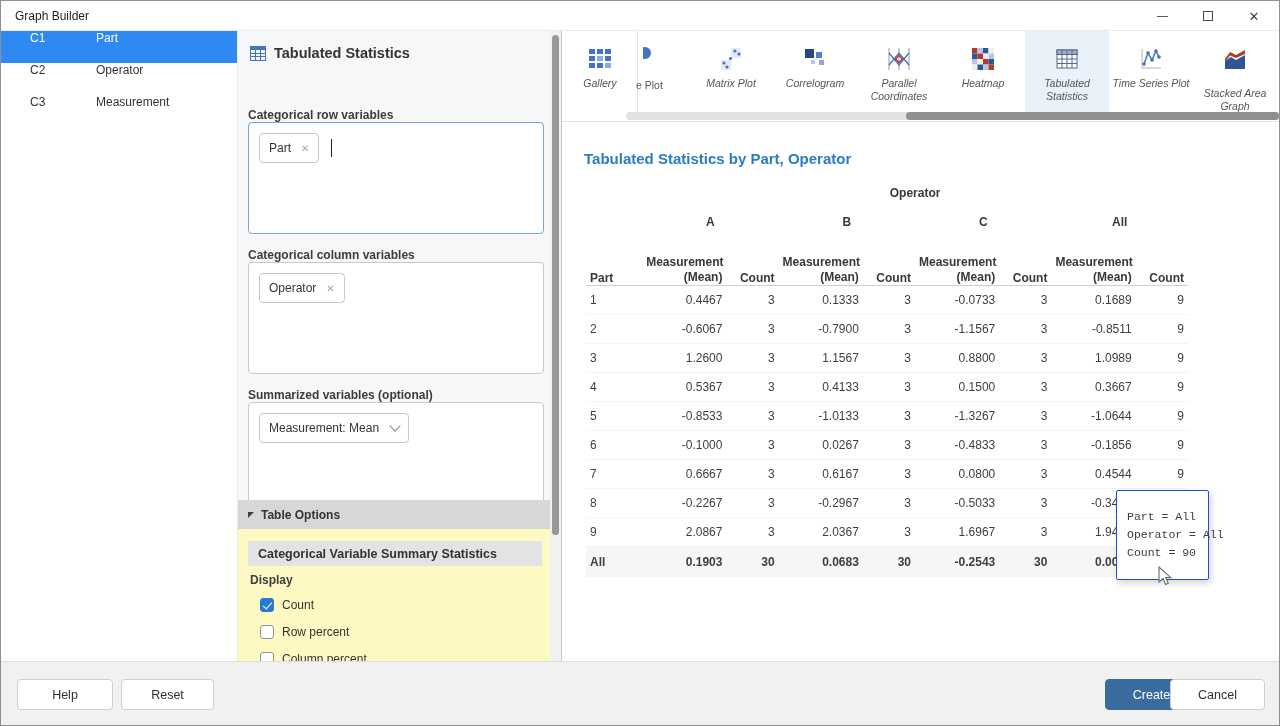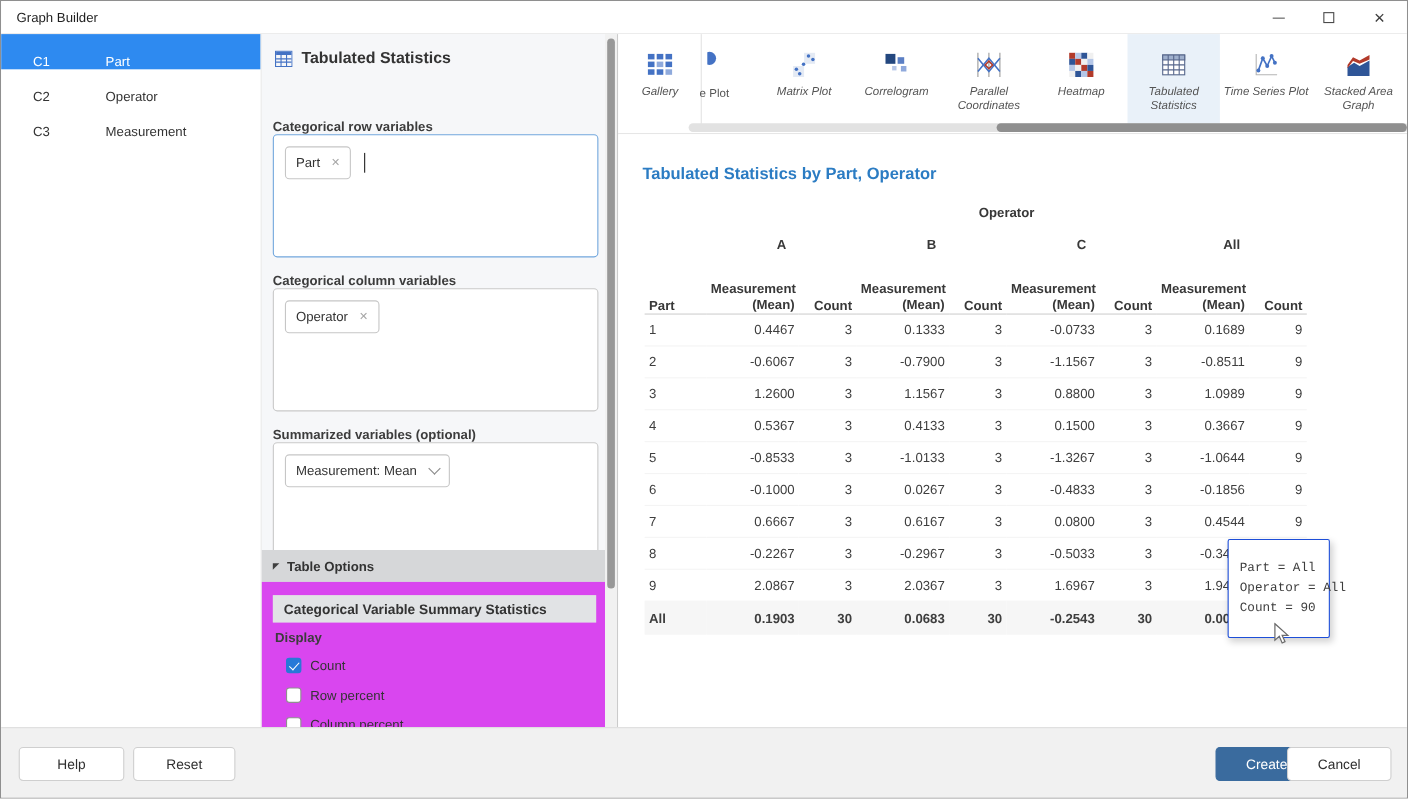--- a/index.html
+++ b/index.html
@@ -10,21 +10,21 @@
   .titlebar{position:absolute;left:0;top:0;width:100%;height:30px;background:#fff;
     border-bottom:1px solid #ececec;box-sizing:border-box;display:flex;align-items:center;}
   .titlebar .title{font-size:12px;color:#1f1f1f;padding-left:14px;}
   .win-controls{position:absolute;right:2px;top:0;height:30px;display:flex;}
   .win-btn{width:46px;height:30px;display:flex;align-items:center;justify-content:center;cursor:pointer;}
   .glyph-min{display:inline-block;width:11px;height:1px;background:#5a5a5a;}
   .glyph-max{display:inline-block;width:10px;height:10px;border:1.2px solid #4a4a4a;box-sizing:border-box;}
   .glyph-close{font-size:13px;color:#3d3d3d;line-height:1;}
   
   .sidebar{position:absolute;left:0;top:30px;width:236px;height:630px;background:#fff;}
-  .side-row{height:32px;display:flex;align-items:flex-end;font-size:12px;color:#333;cursor:pointer;}
+  .side-row{height:32px;display:flex;align-items:flex-start;font-size:12px;color:#333;cursor:pointer;}
   .side-row .cid{padding-left:29px;width:66px;box-sizing:content-box;}
   .side-row.selected{background:#2e8af0;color:#fff;}
   
   .builder{position:absolute;left:236px;top:30px;width:324px;height:630px;
     background:#f6f7f9;border-left:1px solid #ebebeb;box-sizing:border-box;}
   .b-title{position:absolute;left:12px;top:14px;display:flex;align-items:center;gap:8px;
     font-size:14.5px;font-weight:700;color:#333;}
   .b-title svg{display:block;}
   .f-label{position:absolute;left:10px;font-size:12px;font-weight:700;color:#3c3c3c;}
   .f-box{position:absolute;left:10px;width:296px;background:#fff;border:1px solid #c9c9c9;
@@ -33,21 +33,21 @@
   .chip{display:inline-flex;align-items:center;background:#fff;border:1px solid #c6c6c6;
     border-radius:4px;padding:0 9px;height:30px;font-size:12px;color:#333;box-sizing:border-box;}
   .chip .x{margin-left:10px;font-size:10px;color:#a6a6a6;cursor:pointer;}
   .caret{display:inline-block;width:1px;height:18px;background:#222;margin-left:12px;vertical-align:middle;}
   .chev{display:inline-block;width:7px;height:7px;border-right:1.4px solid #8a8a8a;
     border-bottom:1.4px solid #8a8a8a;transform:rotate(45deg);margin-left:12px;margin-top:-4px;}
   .opt-bar{position:absolute;left:0;top:469px;width:313px;height:29px;background:#d6d7d9;
     display:flex;align-items:center;padding-left:10px;box-sizing:border-box;cursor:pointer;}
   .tri{width:0;height:0;border-top:6px solid #3f3f3f;border-right:6px solid transparent;margin-right:7px;}
   .opt-bar span{font-size:12px;font-weight:700;color:#333;}
-  .opt-section{position:absolute;left:0;top:498px;width:313px;height:132px;background:#d946ef;}
+  .opt-section{position:absolute;left:0;top:498px;width:313px;height:132px;background:#fef9c3;}
   .sub-head{position:absolute;left:10px;top:12px;width:294px;height:25px;background:#e1e3e5;
     display:flex;align-items:center;padding-left:10px;box-sizing:border-box;
     font-size:12.5px;font-weight:700;color:#333;}
   .display-lbl{position:absolute;left:12px;top:44px;font-size:12px;font-weight:700;color:#3c3c3c;}
   .checks{position:absolute;left:22px;top:62px;}
   .checkrow{display:flex;align-items:center;height:27px;cursor:pointer;}
   .cb{width:14px;height:14px;border:1px solid #8f8f8f;border-radius:3px;background:#fff;
     box-sizing:border-box;position:relative;flex:0 0 14px;}
   .cb.checked{background:#2779d8;border-color:#2779d8;}
   .cb.checked::after{content:"";position:absolute;left:4px;top:1px;width:4px;height:8px;
@@ -307,21 +307,21 @@
               <g fill="#4472c4">
                 <circle cx="6" cy="18" r="1.8"></circle>
                 <circle cx="10" cy="7" r="1.8"></circle>
                 <circle cx="14" cy="14" r="1.8"></circle>
                 <circle cx="18" cy="5" r="1.8"></circle>
                 <circle cx="21" cy="11" r="1.8"></circle>
               </g>
             </svg></span>
           <span class="g-label">Time Series Plot</span>
         </div>
-        <div class="g-item" style="left: 631px;">
+        <div class="g-item" style="left: 631px; gap: 10px;">
           <span class="g-icon"><svg width="26" height="26" viewBox="0 0 26 26">
               <path d="M3,23 L3,15 L9,11 L14,14 L23,9 L23,23 Z" fill="#2f5597"></path>
               <path d="M3,13 L8,6 L14,9 L23,4 L23,8 L14,12 L8,9.5 L3,16 Z" fill="#b23a2a"></path>
             </svg></span>
           <span class="g-label">Stacked Area Graph</span>
         </div>
       </div>
     <div class="g-clip-icon" id="clippedIcon"><svg width="26" height="26" viewBox="0 0 26 26">
           <circle cx="15" cy="8" r="6" fill="#4472c4"></circle>
           <circle cx="9" cy="19" r="3.5" fill="#8faadc"></circle>

